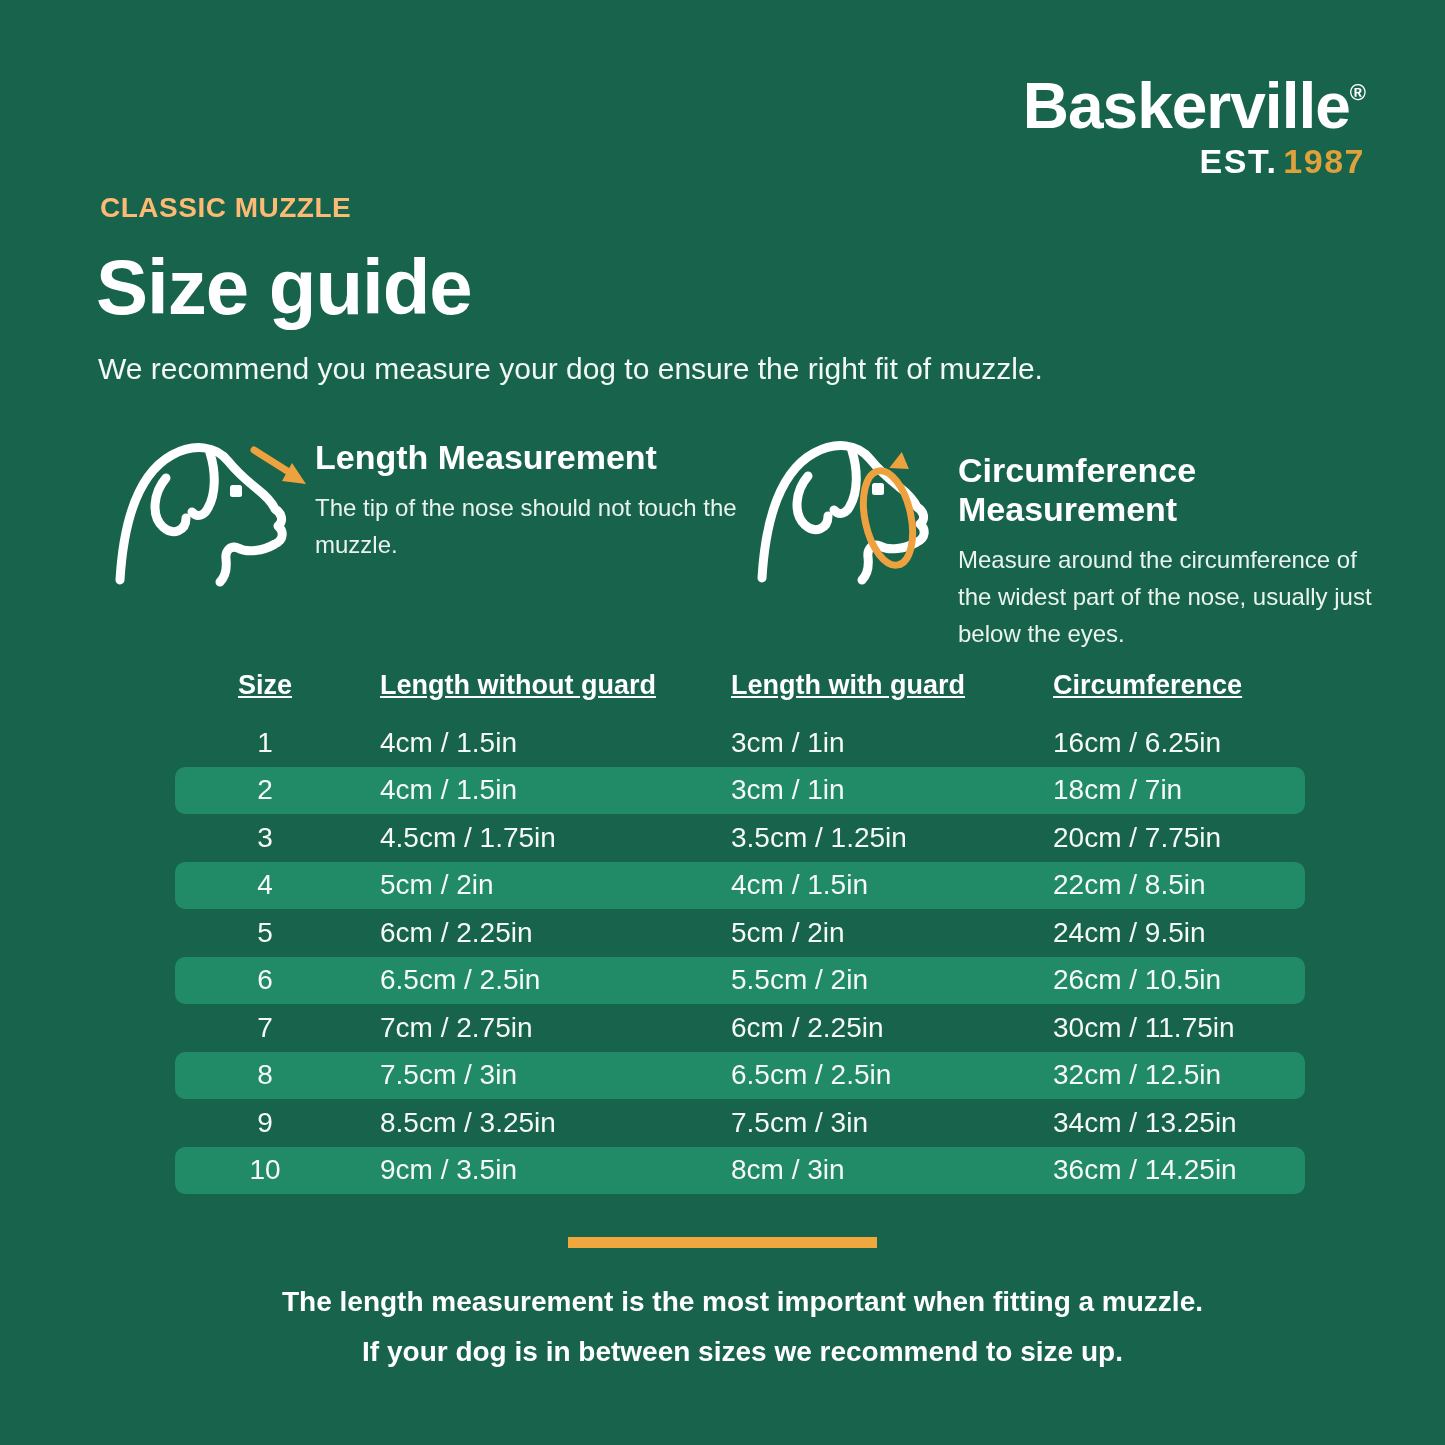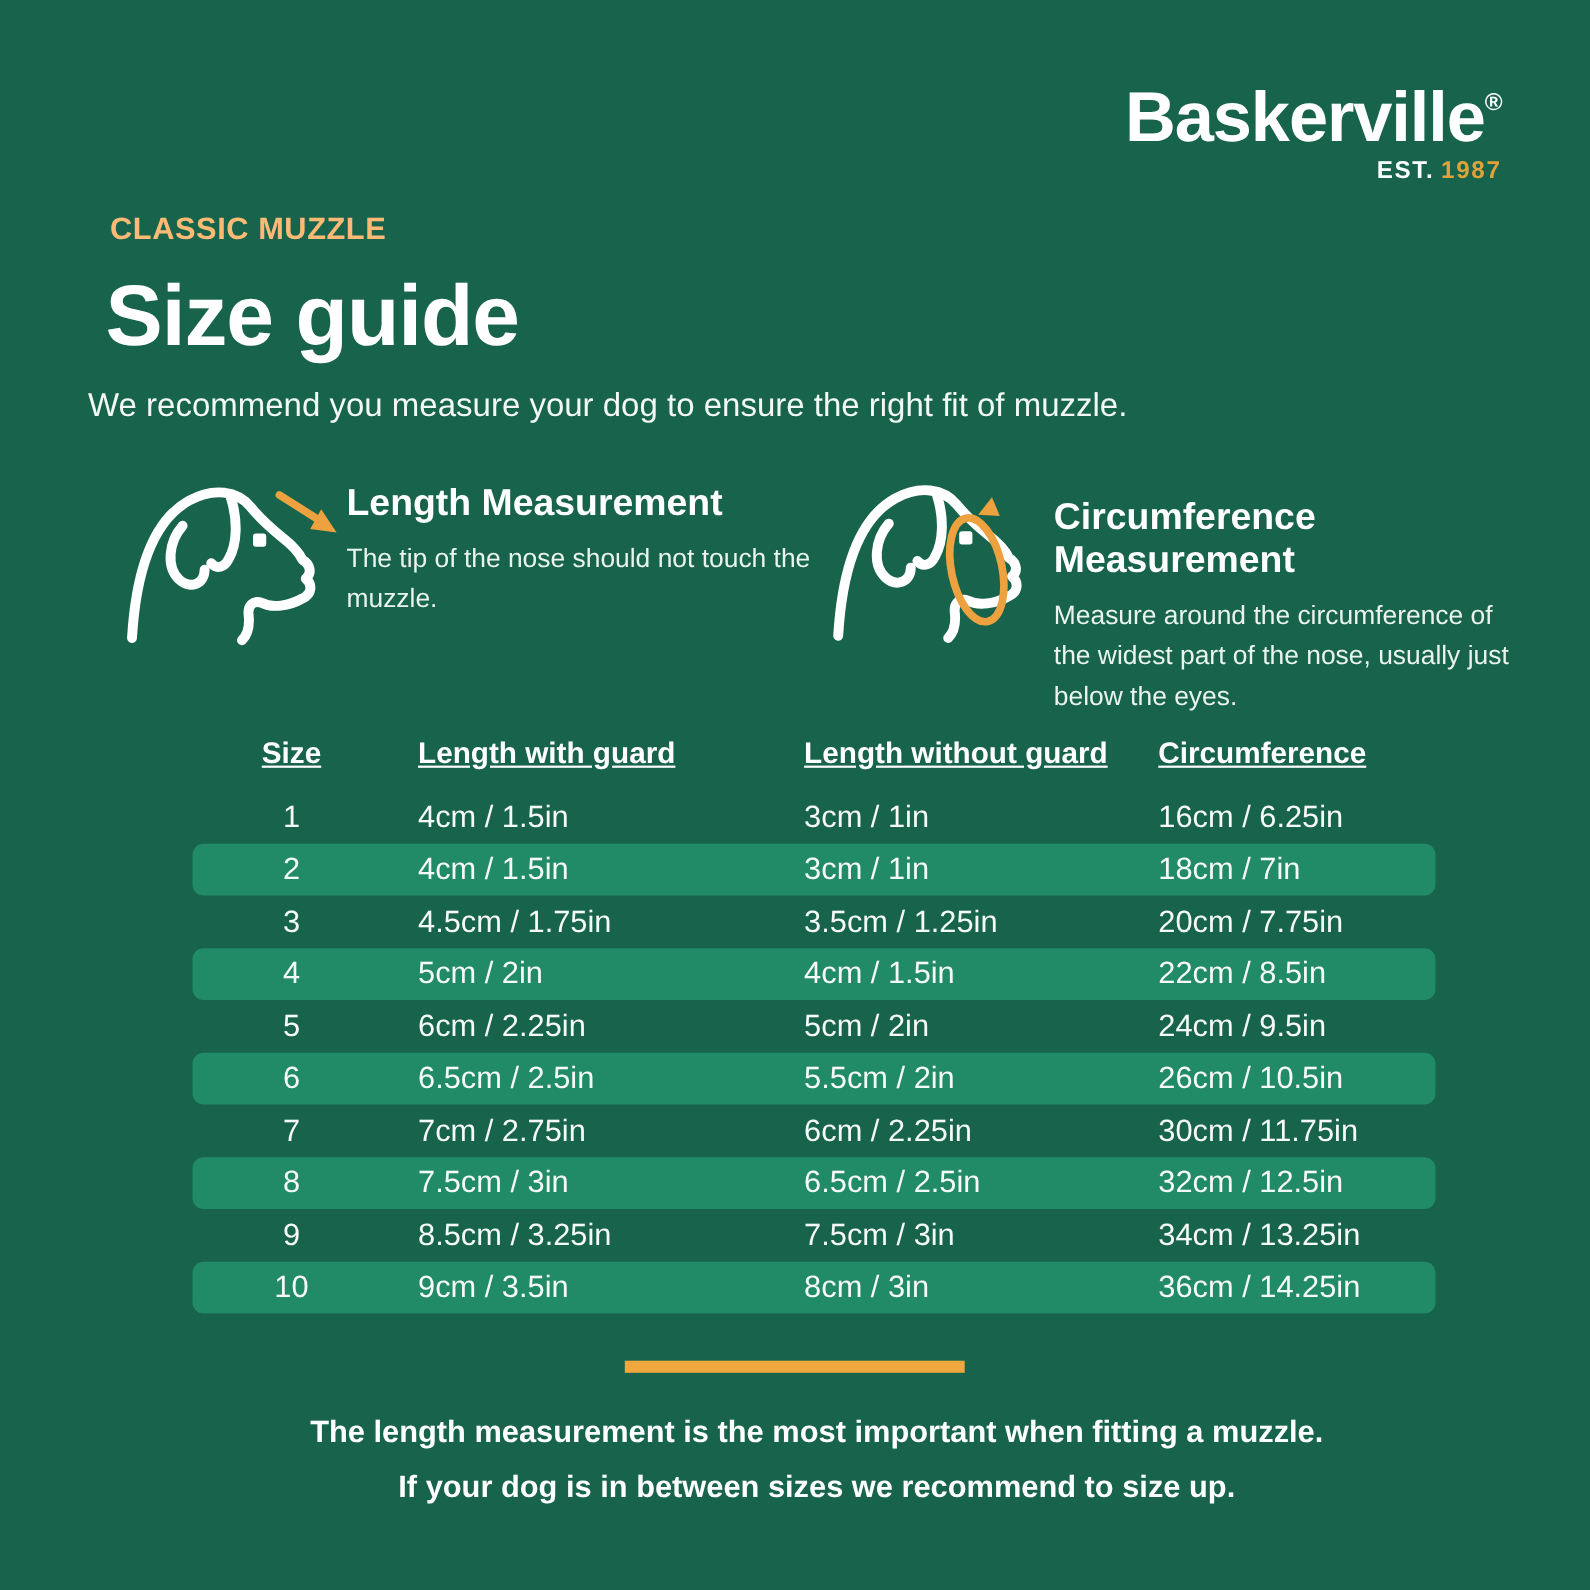--- a/index.html
+++ b/index.html
@@ -10,27 +10,27 @@
     color:#ffffff;
     position:relative;
     overflow:hidden;
   }
   .abs{position:absolute;}
 
   
   .logo{top:74px;right:80px;text-align:right;}
   .logo-name{font-size:64px;font-weight:700;letter-spacing:-1px;line-height:1;white-space:nowrap;}
   .logo-reg{font-size:22px;vertical-align:28px;font-weight:700;}
-  .logo-est{font-size:22px;font-weight:700;letter-spacing:1.5px;margin-top:4px;}
+  .logo-est{font-size:34px;font-weight:700;letter-spacing:1.5px;margin-top:4px;}
   .logo-est .year{color:#dfa23a;margin-left:6px;}
 
   
   .eyebrow{left:100px;top:192px;font-size:28px;font-weight:700;color:#fdba74;letter-spacing:0.5px;}
   .page-title{left:96px;top:248px;font-size:78px;font-weight:700;letter-spacing:-1px;line-height:1;}
-  .subtitle{left:80px;top:352px;font-size:30px;font-weight:400;color:#f2f8f4;}
+  .subtitle{left:98px;top:352px;font-size:30px;font-weight:400;color:#f2f8f4;}
 
   
   .measure-text h3{font-size:34px;font-weight:700;margin:0 0 12px 0;color:#ffffff;}
   .measure-text p{font-size:24px;line-height:37px;margin:0 0 17px 0;color:#eaf4ee;white-space:pre-line;}
   .mt-left{left:315px;top:438px;width:430px;}
   .mt-right{left:958px;top:438px;width:430px;margin-top:13px;}
   .icon-left{left:106px;top:428px;}
   .icon-right{left:748px;top:426px;}
 
   
@@ -95,22 +95,22 @@
 <div class="abs measure-text mt-right">
   <h3>Circumference Measurement</h3>
   <p>Measure around the circumference of
 the widest part of the nose, usually just
 below the eyes.</p>
 </div>
 
 <div class="abs size-table">
   <div class="t-head">
     <div>Size</div>
+    <div>Length without guard</div>
     <div>Length with guard</div>
-    <div>Length without guard</div>
     <div>Circumference</div>
   </div>
 
   <div class="t-row">
     <div>1</div>
     <div>4cm / 1.5in</div>
     <div>3cm / 1in</div>
     <div>16cm / 6.25in</div>
   </div>
   <div class="t-row highlight">

